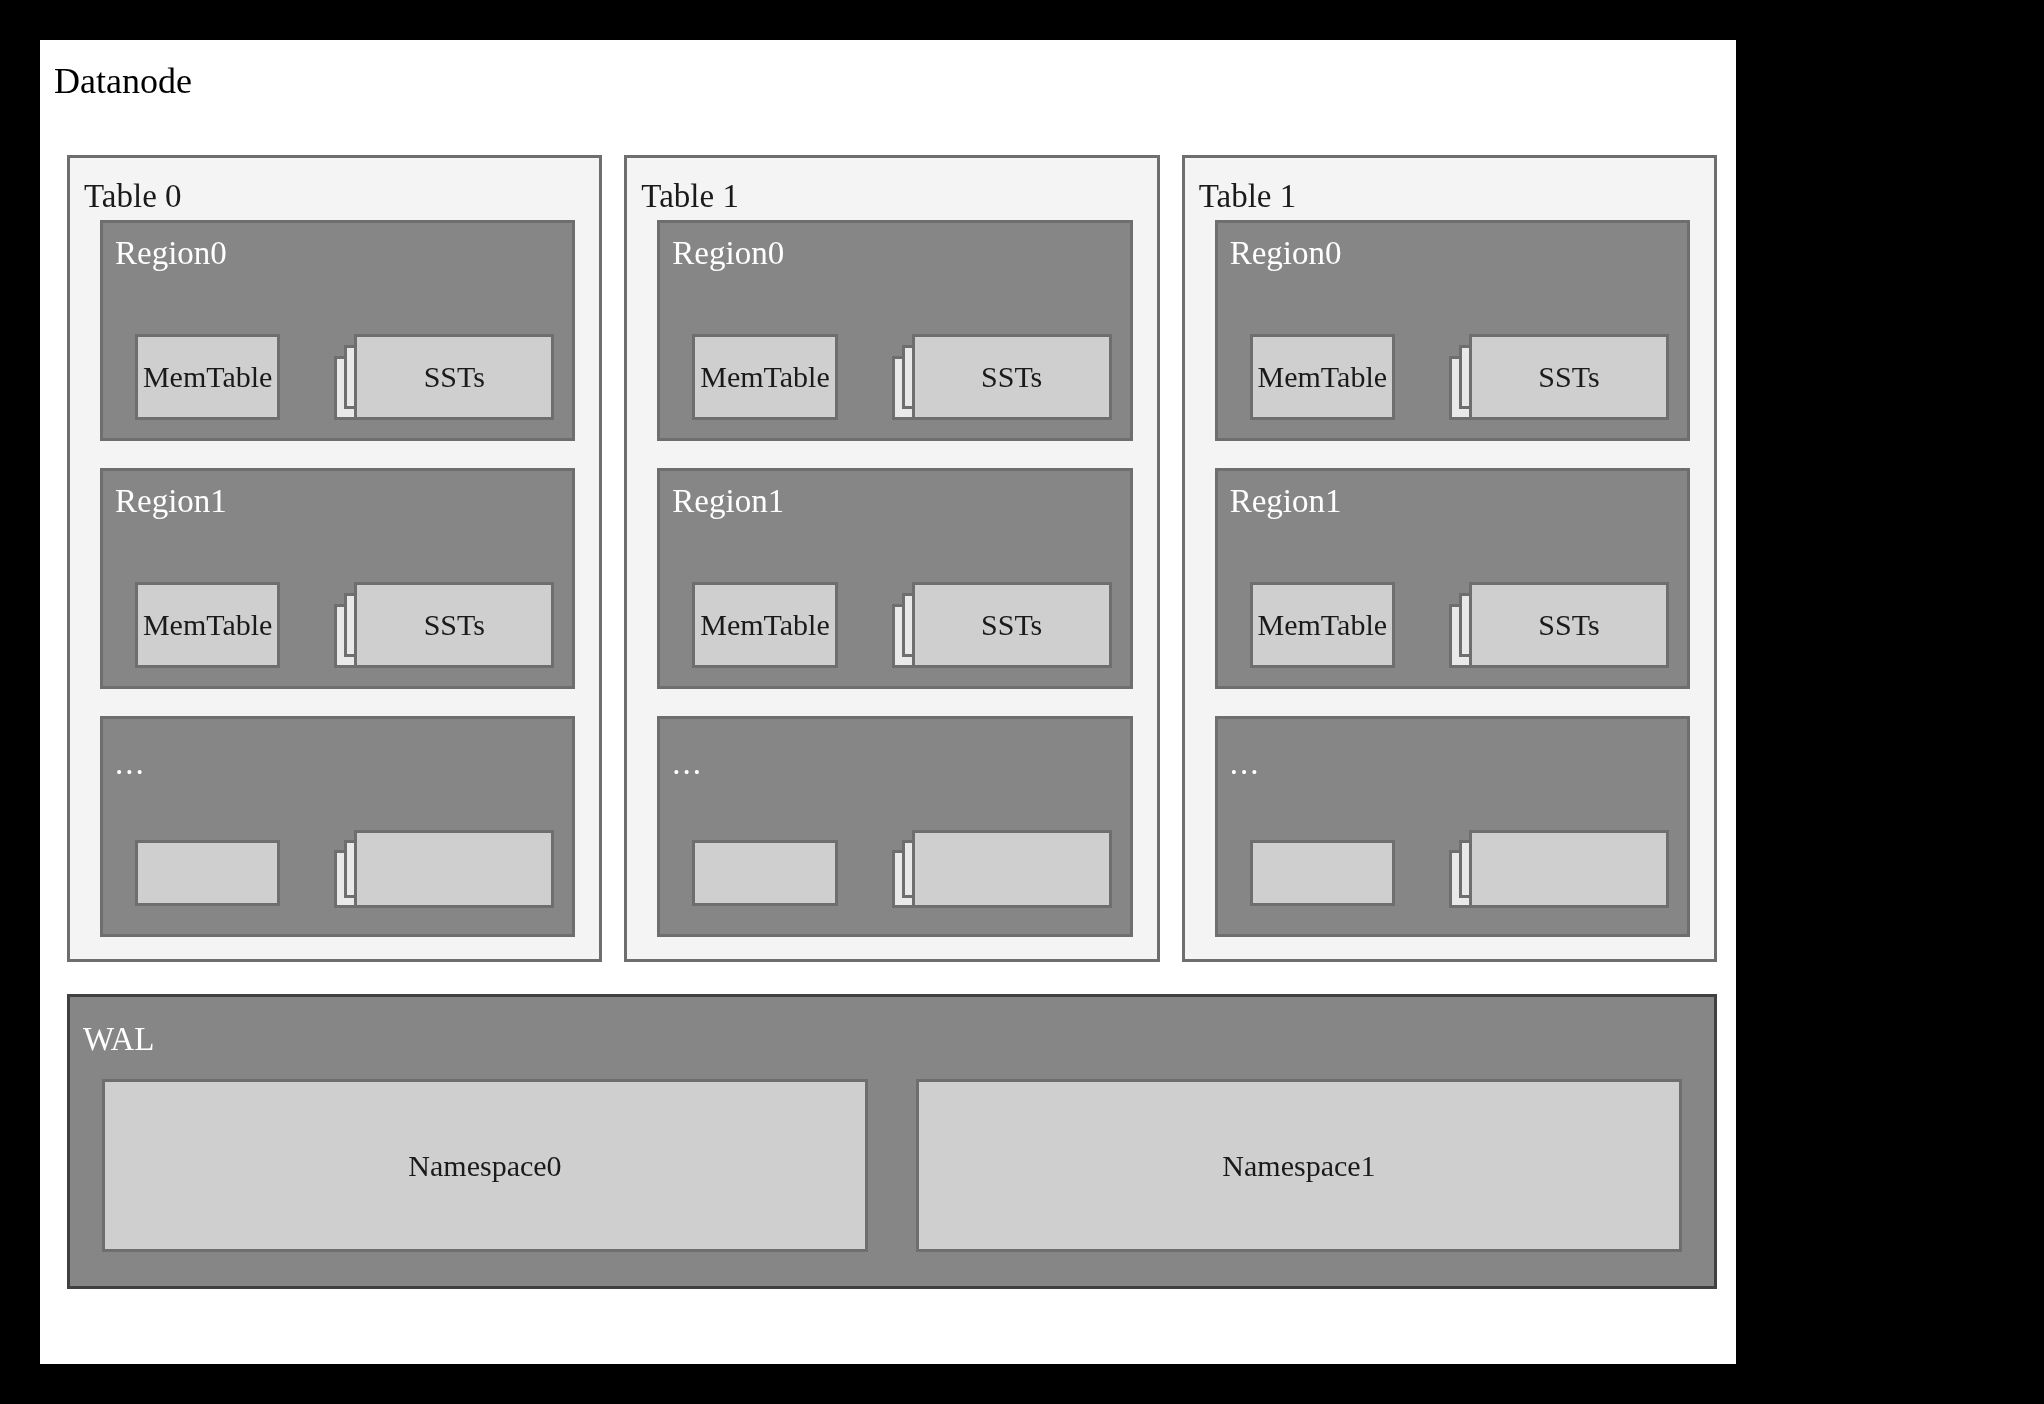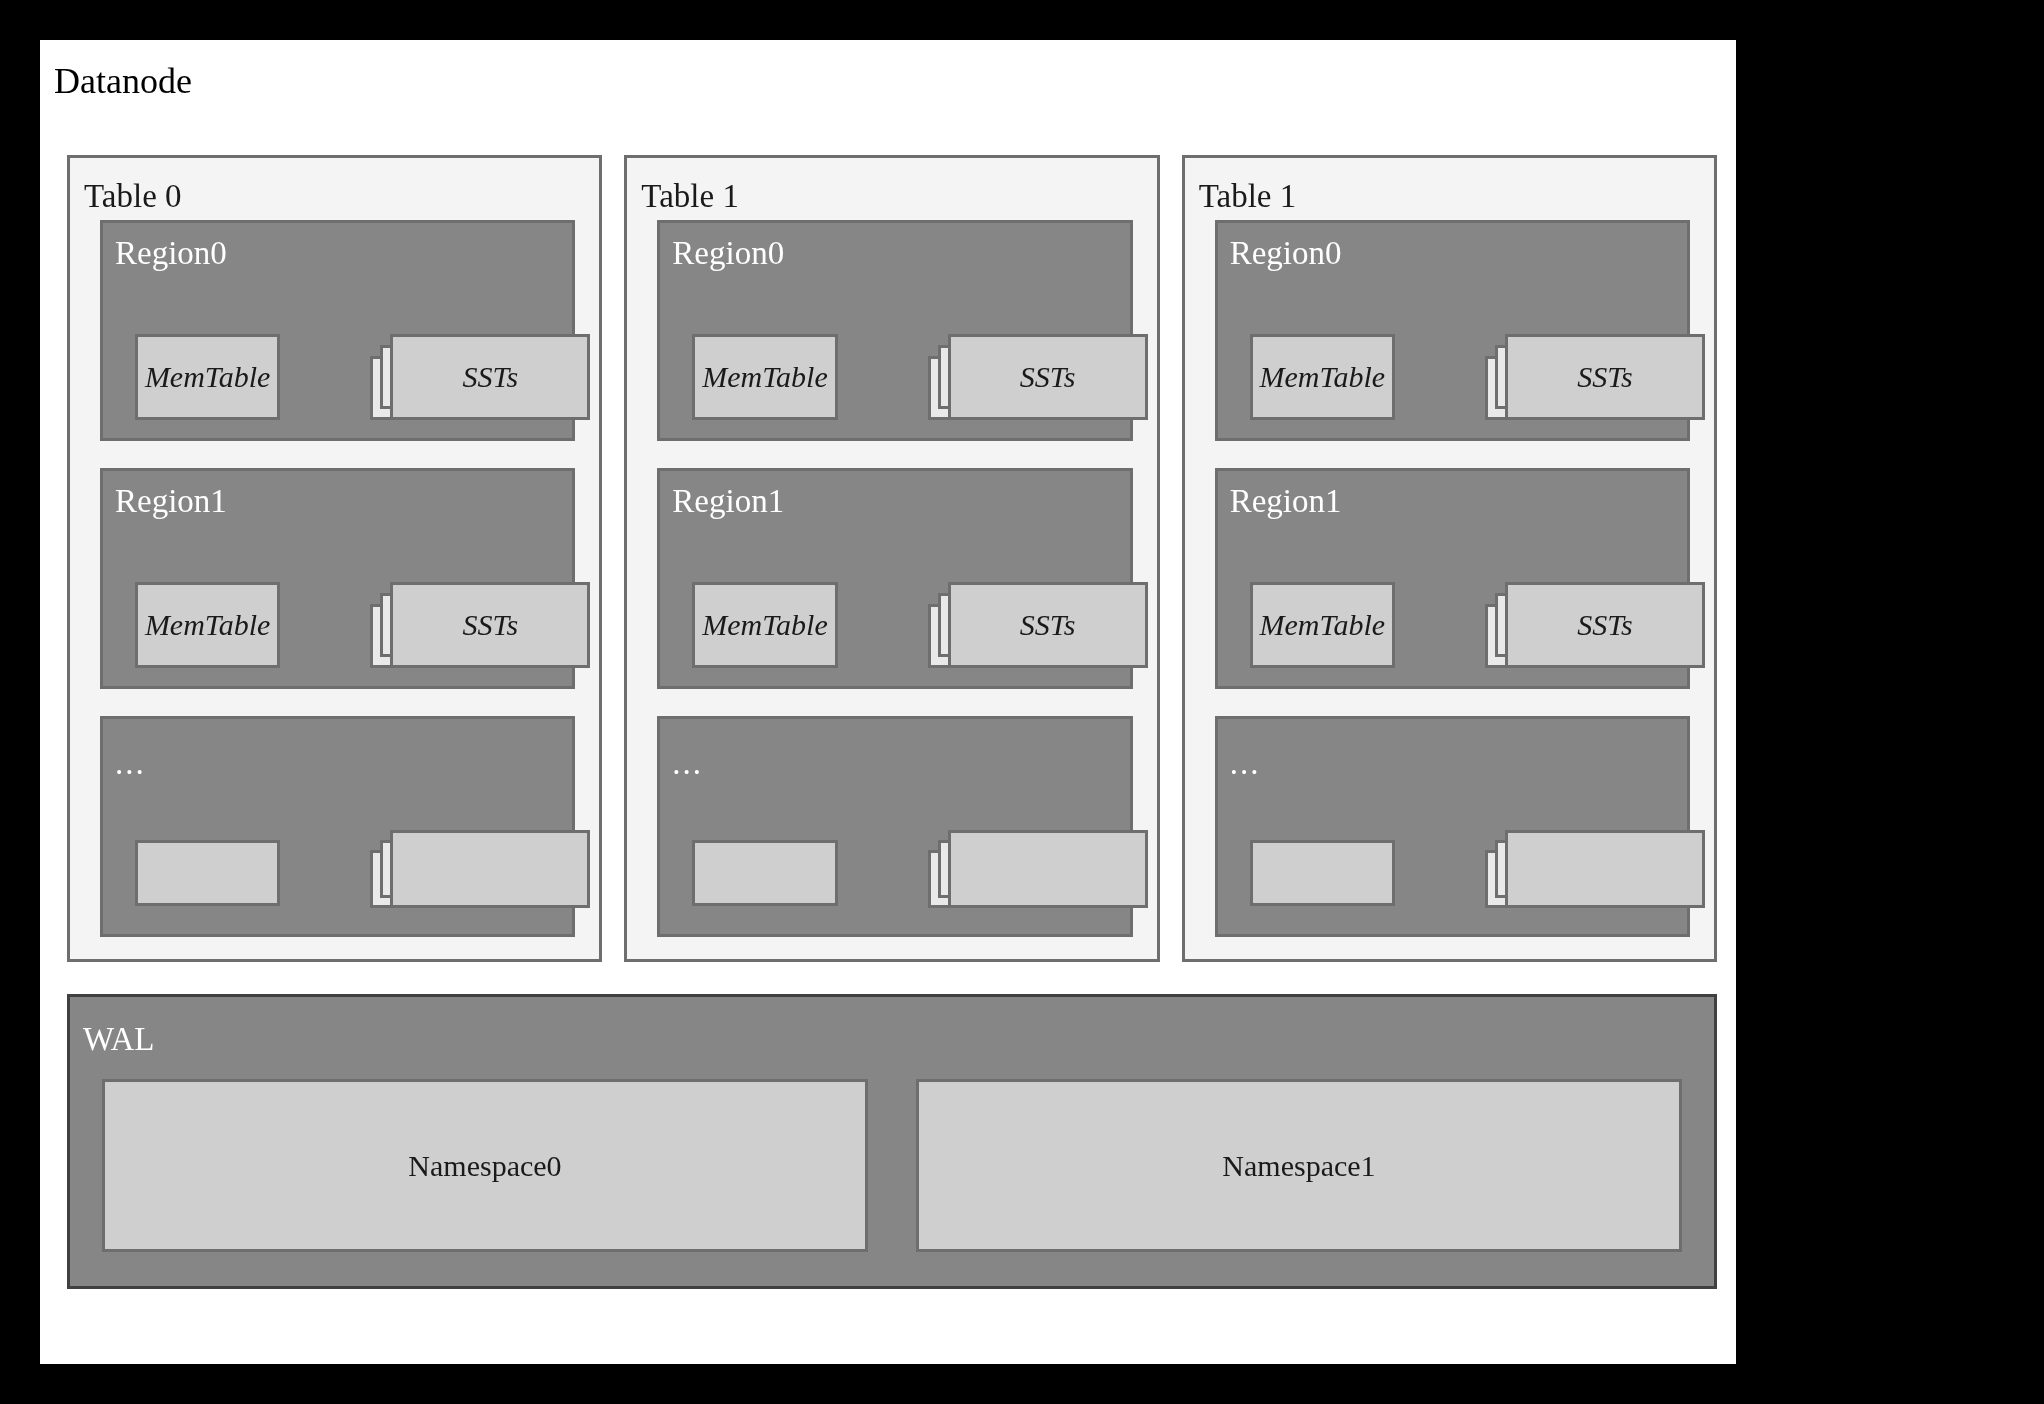--- a/index.html
+++ b/index.html
@@ -103,21 +103,20 @@
   }
 
   .region-inner {
     position: absolute;
     left: 32px;
     right: 18px;
     bottom: 18px;
     height: 86px;
     display: flex;
     align-items: stretch;
-    font-style: italic;
   }
 
   
   .memtable-box {
     width: 196px;
     background: #cfcfcf;
     border: 3px solid #6e6e6e;
     box-sizing: border-box;
     display: flex;
     align-items: center;
@@ -136,21 +135,20 @@
     height: 86px;
     flex: 0 0 auto;
   }
   .sst-layer {
     position: absolute;
     width: 198px;
     height: 64px;
     background: #cfcfcf;
     border: 3px solid #6e6e6e;
     box-sizing: border-box;
-    margin-left: 36px;
   }
   .sst-layer.l1 { left: 0px;  top: 22px; background:#e9e9e9; }
   .sst-layer.l2 { left: 10px; top: 11px; background:#e9e9e9; }
   .sst-layer.l3 {
     left: 20px; top: 0px;
     width: 200px; height: 86px;
     background: #cfcfcf;
     display: flex;
     align-items: center;
     justify-content: center;

